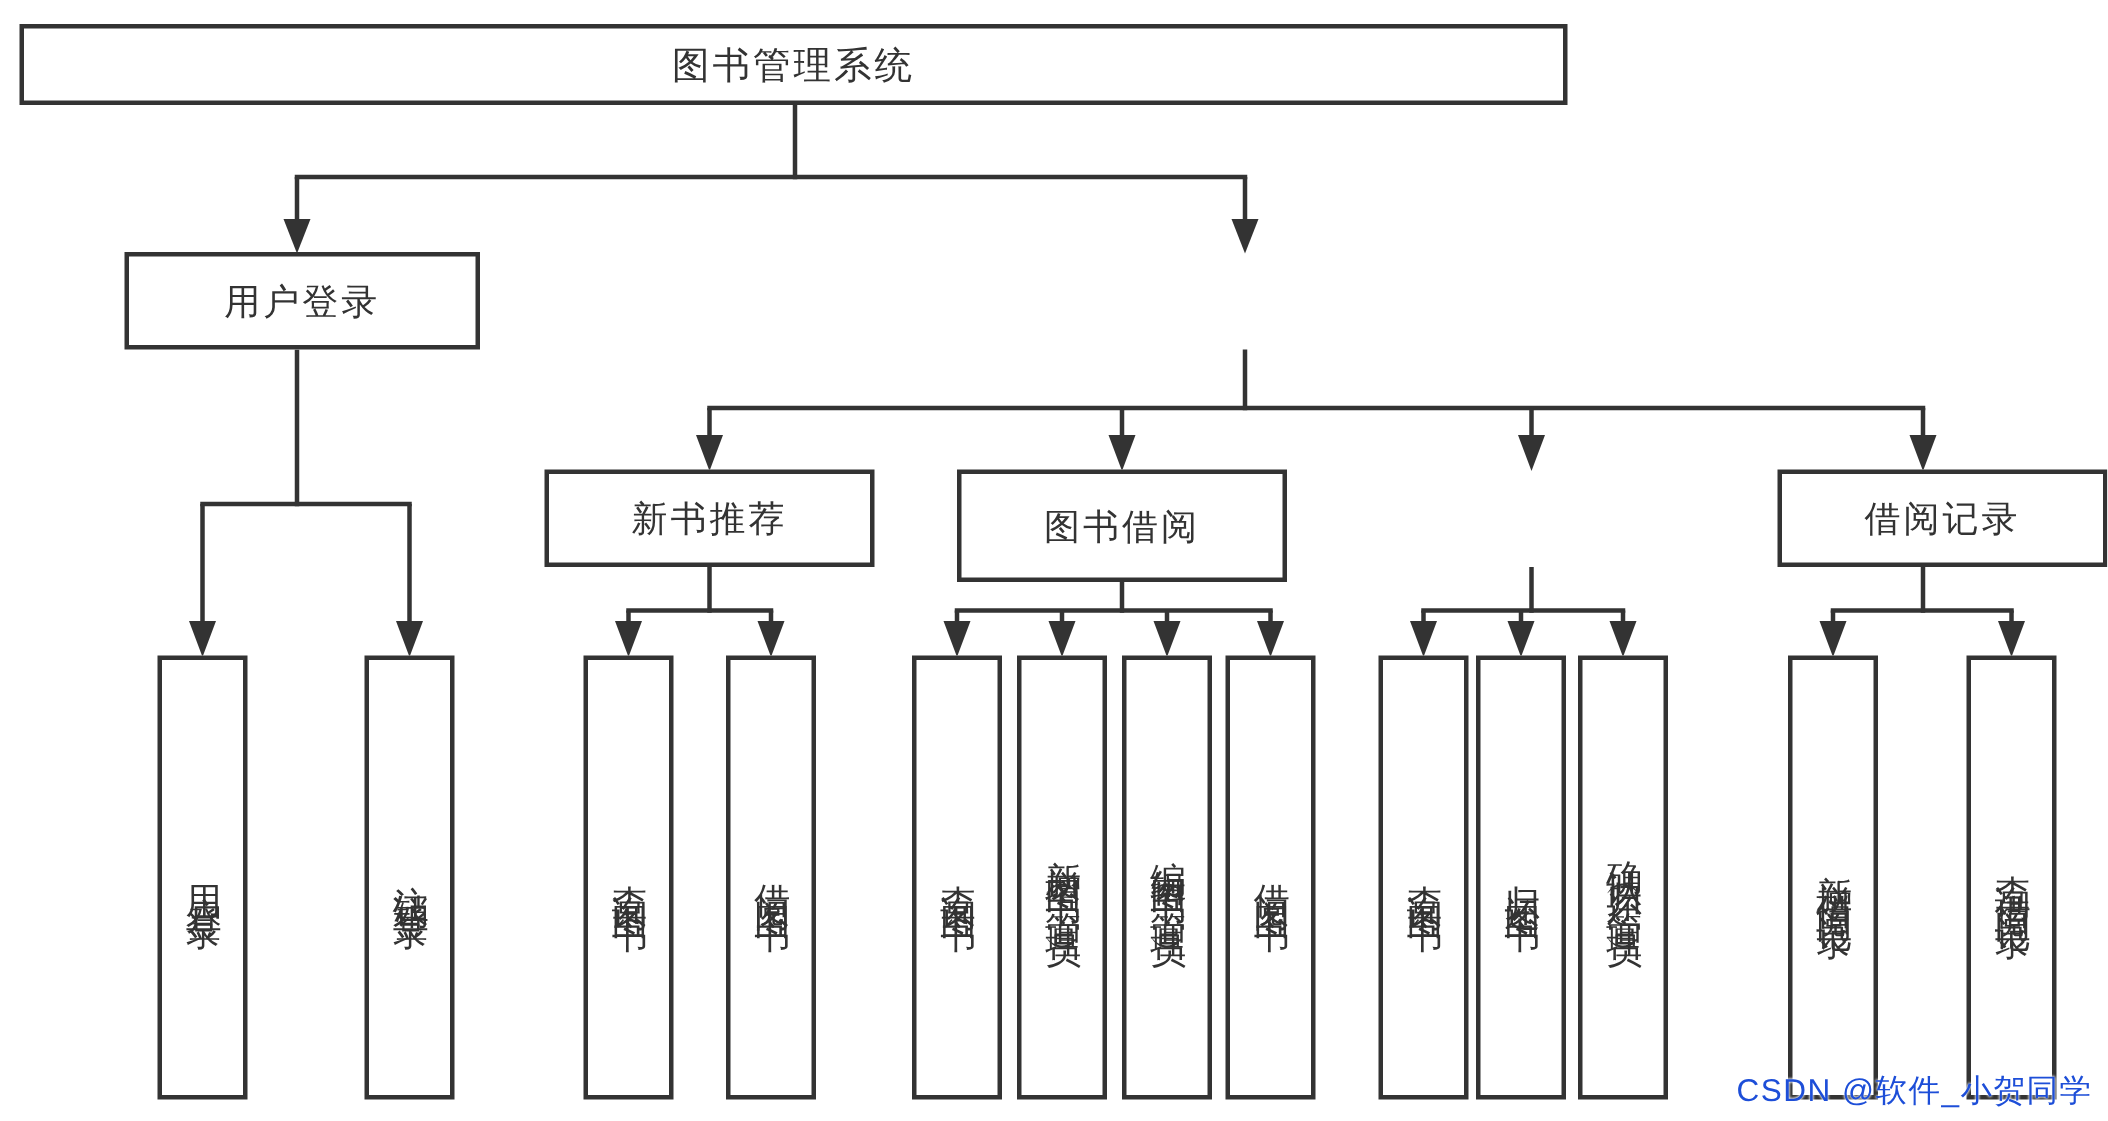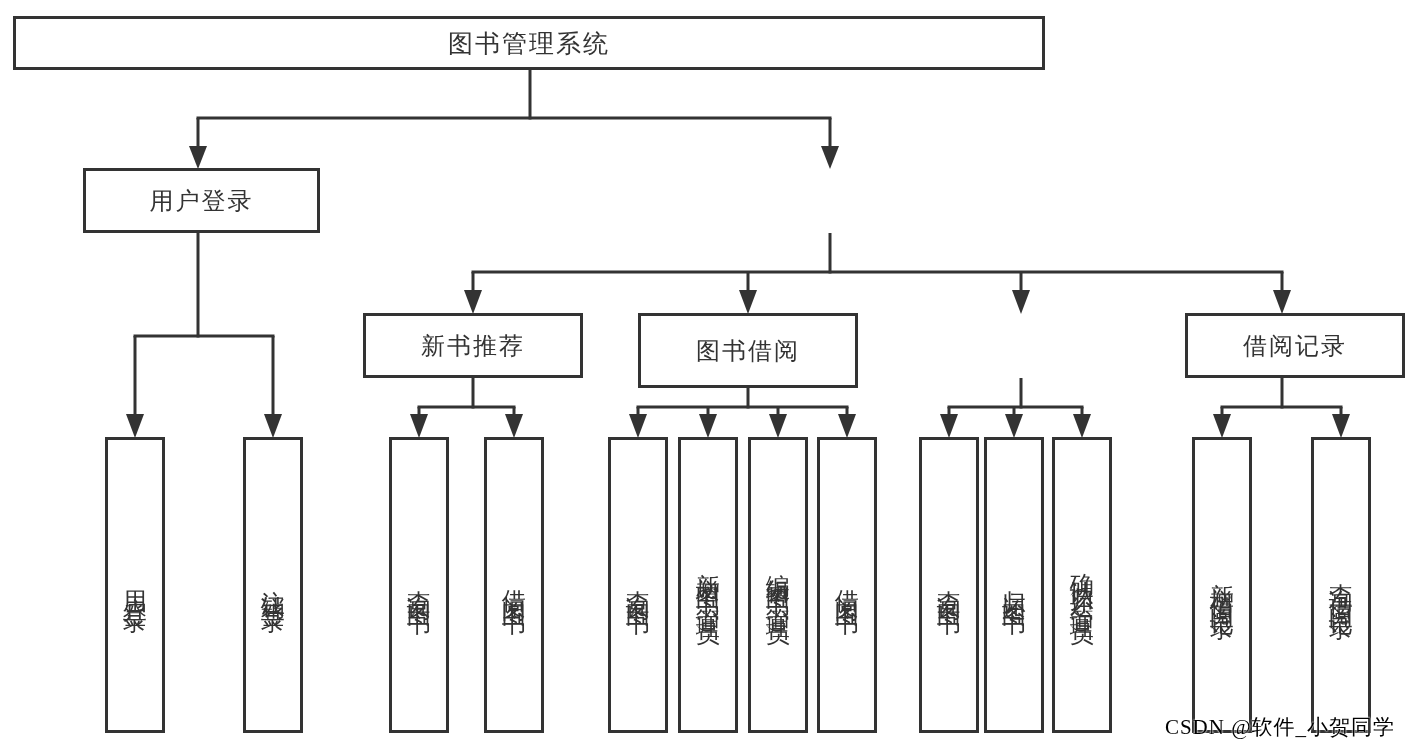--- a/index.html
+++ b/index.html
@@ -36,26 +36,25 @@
     font-size: 24px;
     letter-spacing: 7px;
     line-height: 1.15;
     white-space: nowrap;
   }
   .watermark {
     position: absolute;
     top: 713px;
     right: 10px;
     font-size: 21px;
-    color: #000000;
+    color: #1d4ed8;
     letter-spacing: 1px;
     text-shadow: 0 0 2px #ffffff, 0 0 2px #ffffff;
     z-index: 5;
     white-space: nowrap;
-    font-family: Liberation Serif, serif;
   }
 </style>
 </head>
 <body>
 
 <div class="canvas">
 
   <svg class="connectors" viewBox="0 0 1405 747" xmlns="http://www.w3.org/2000/svg">
 
     <g>

